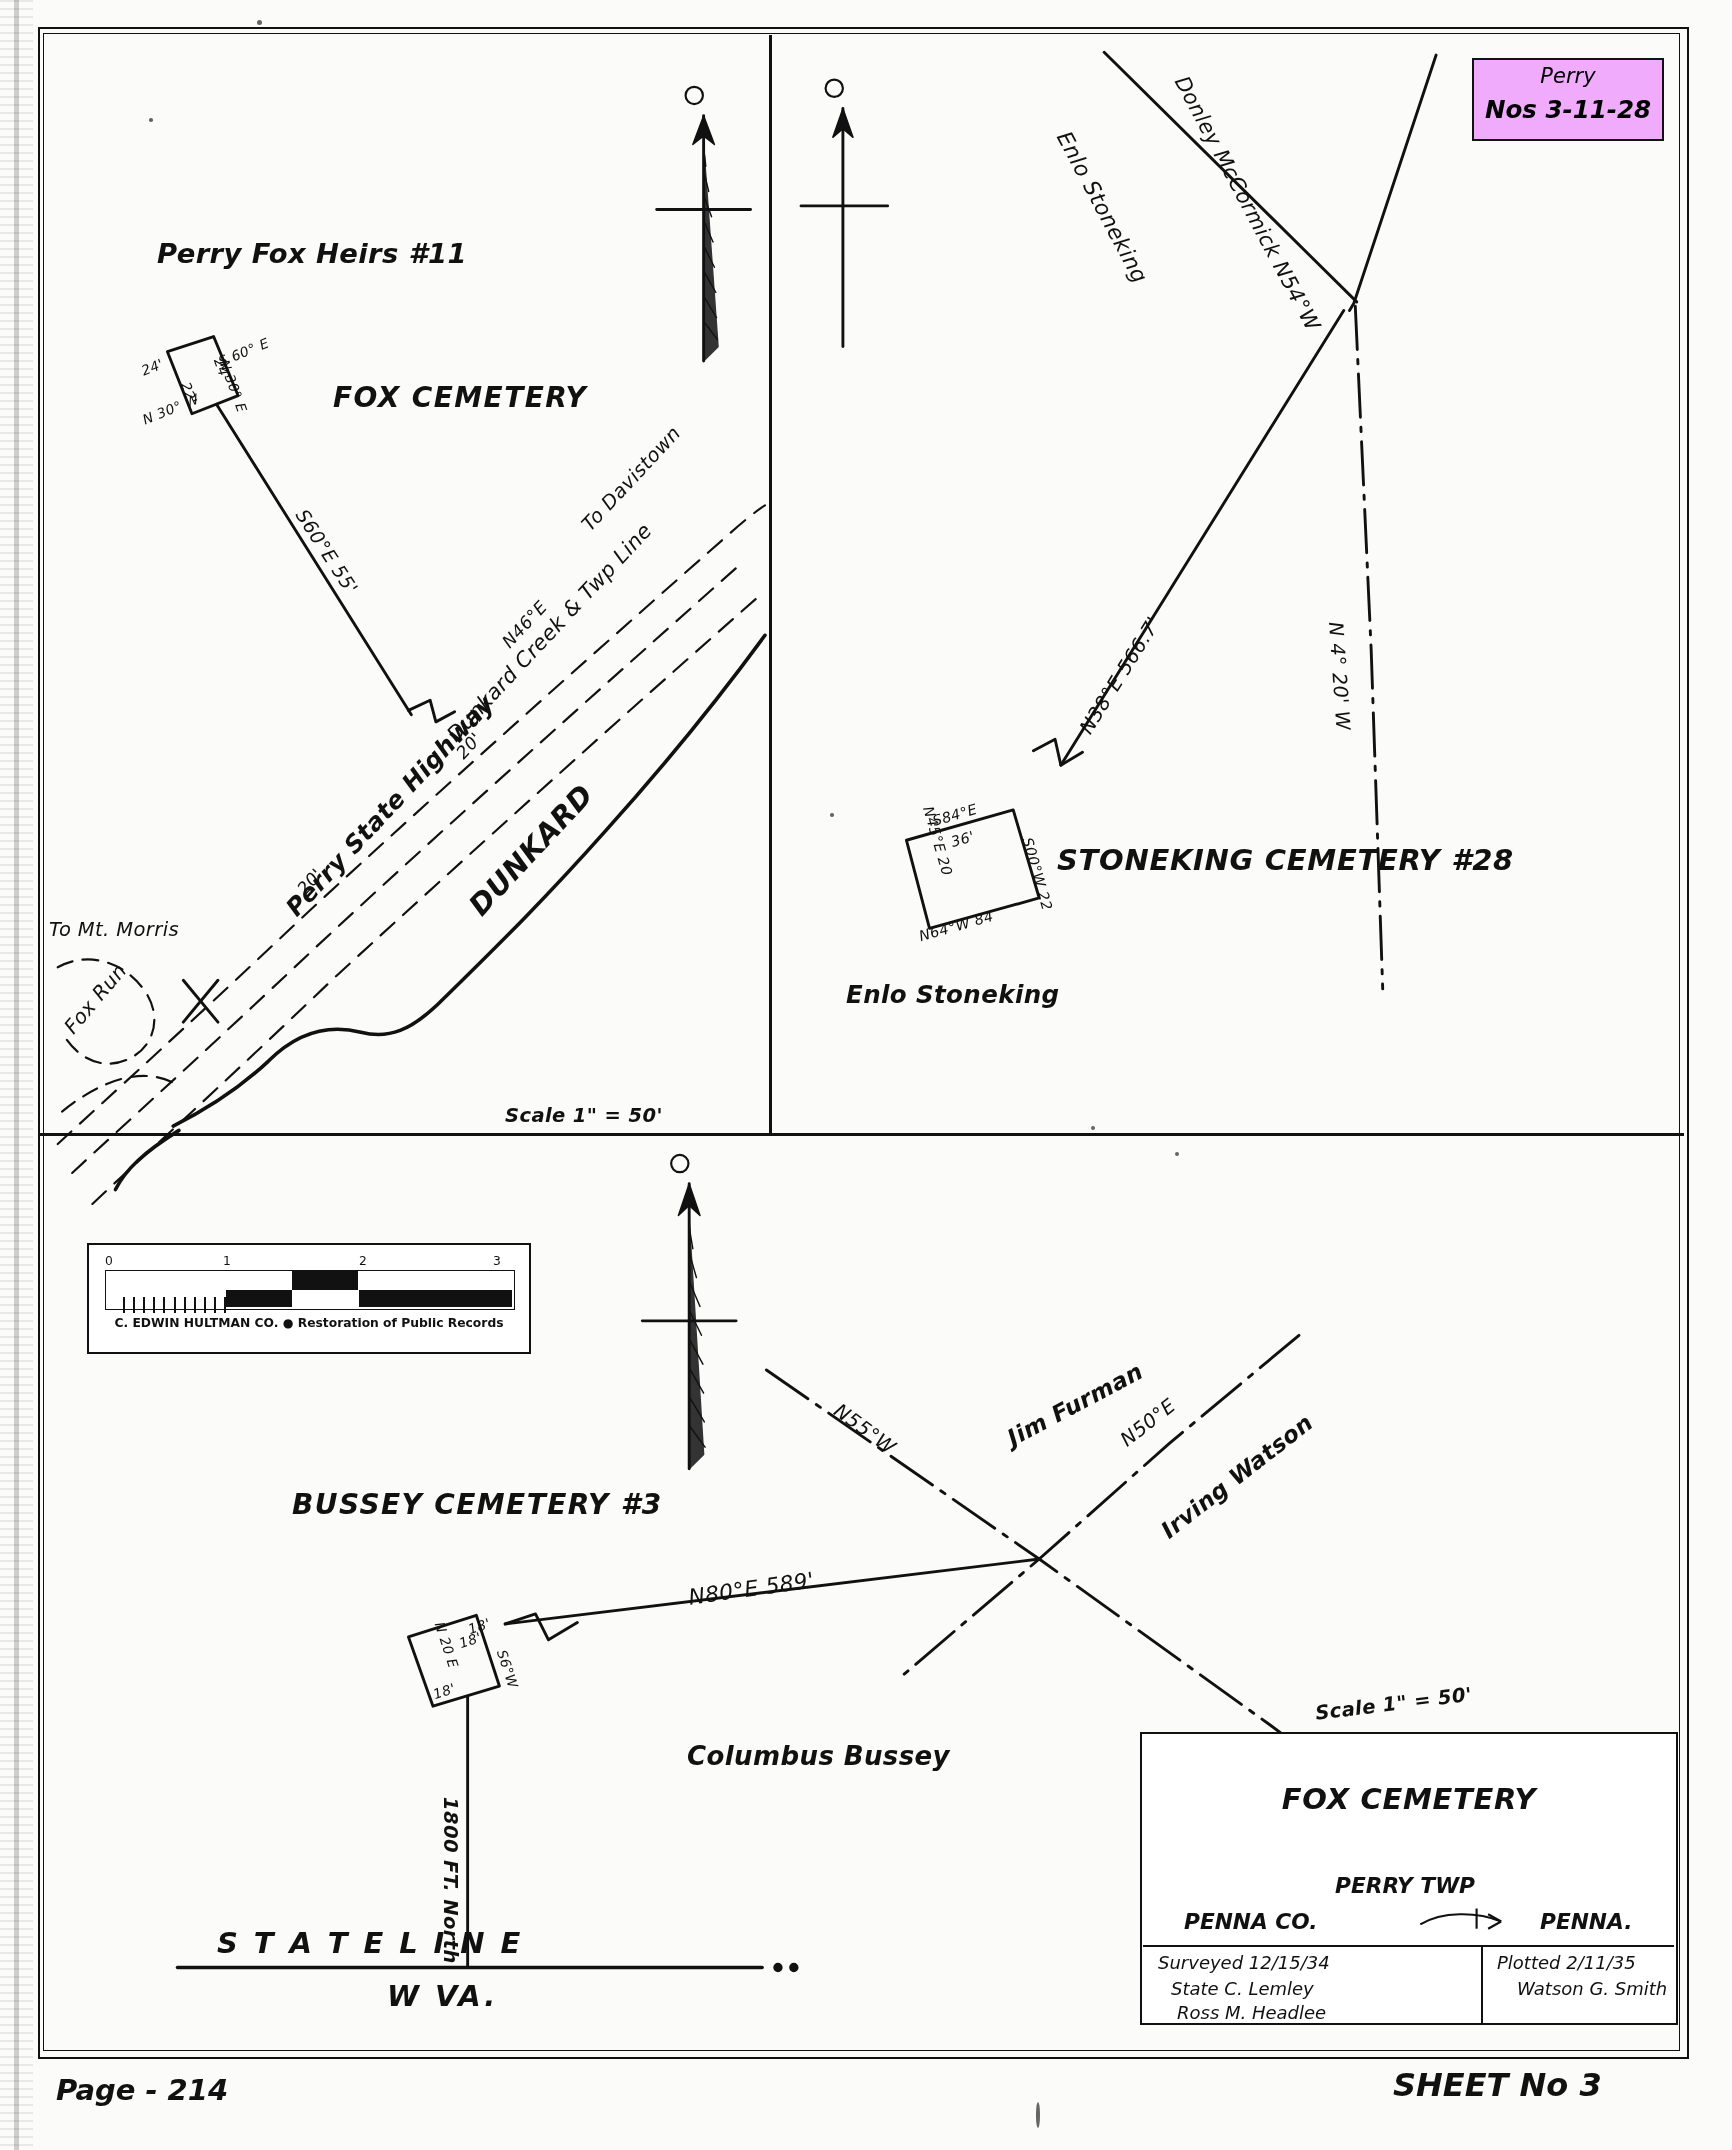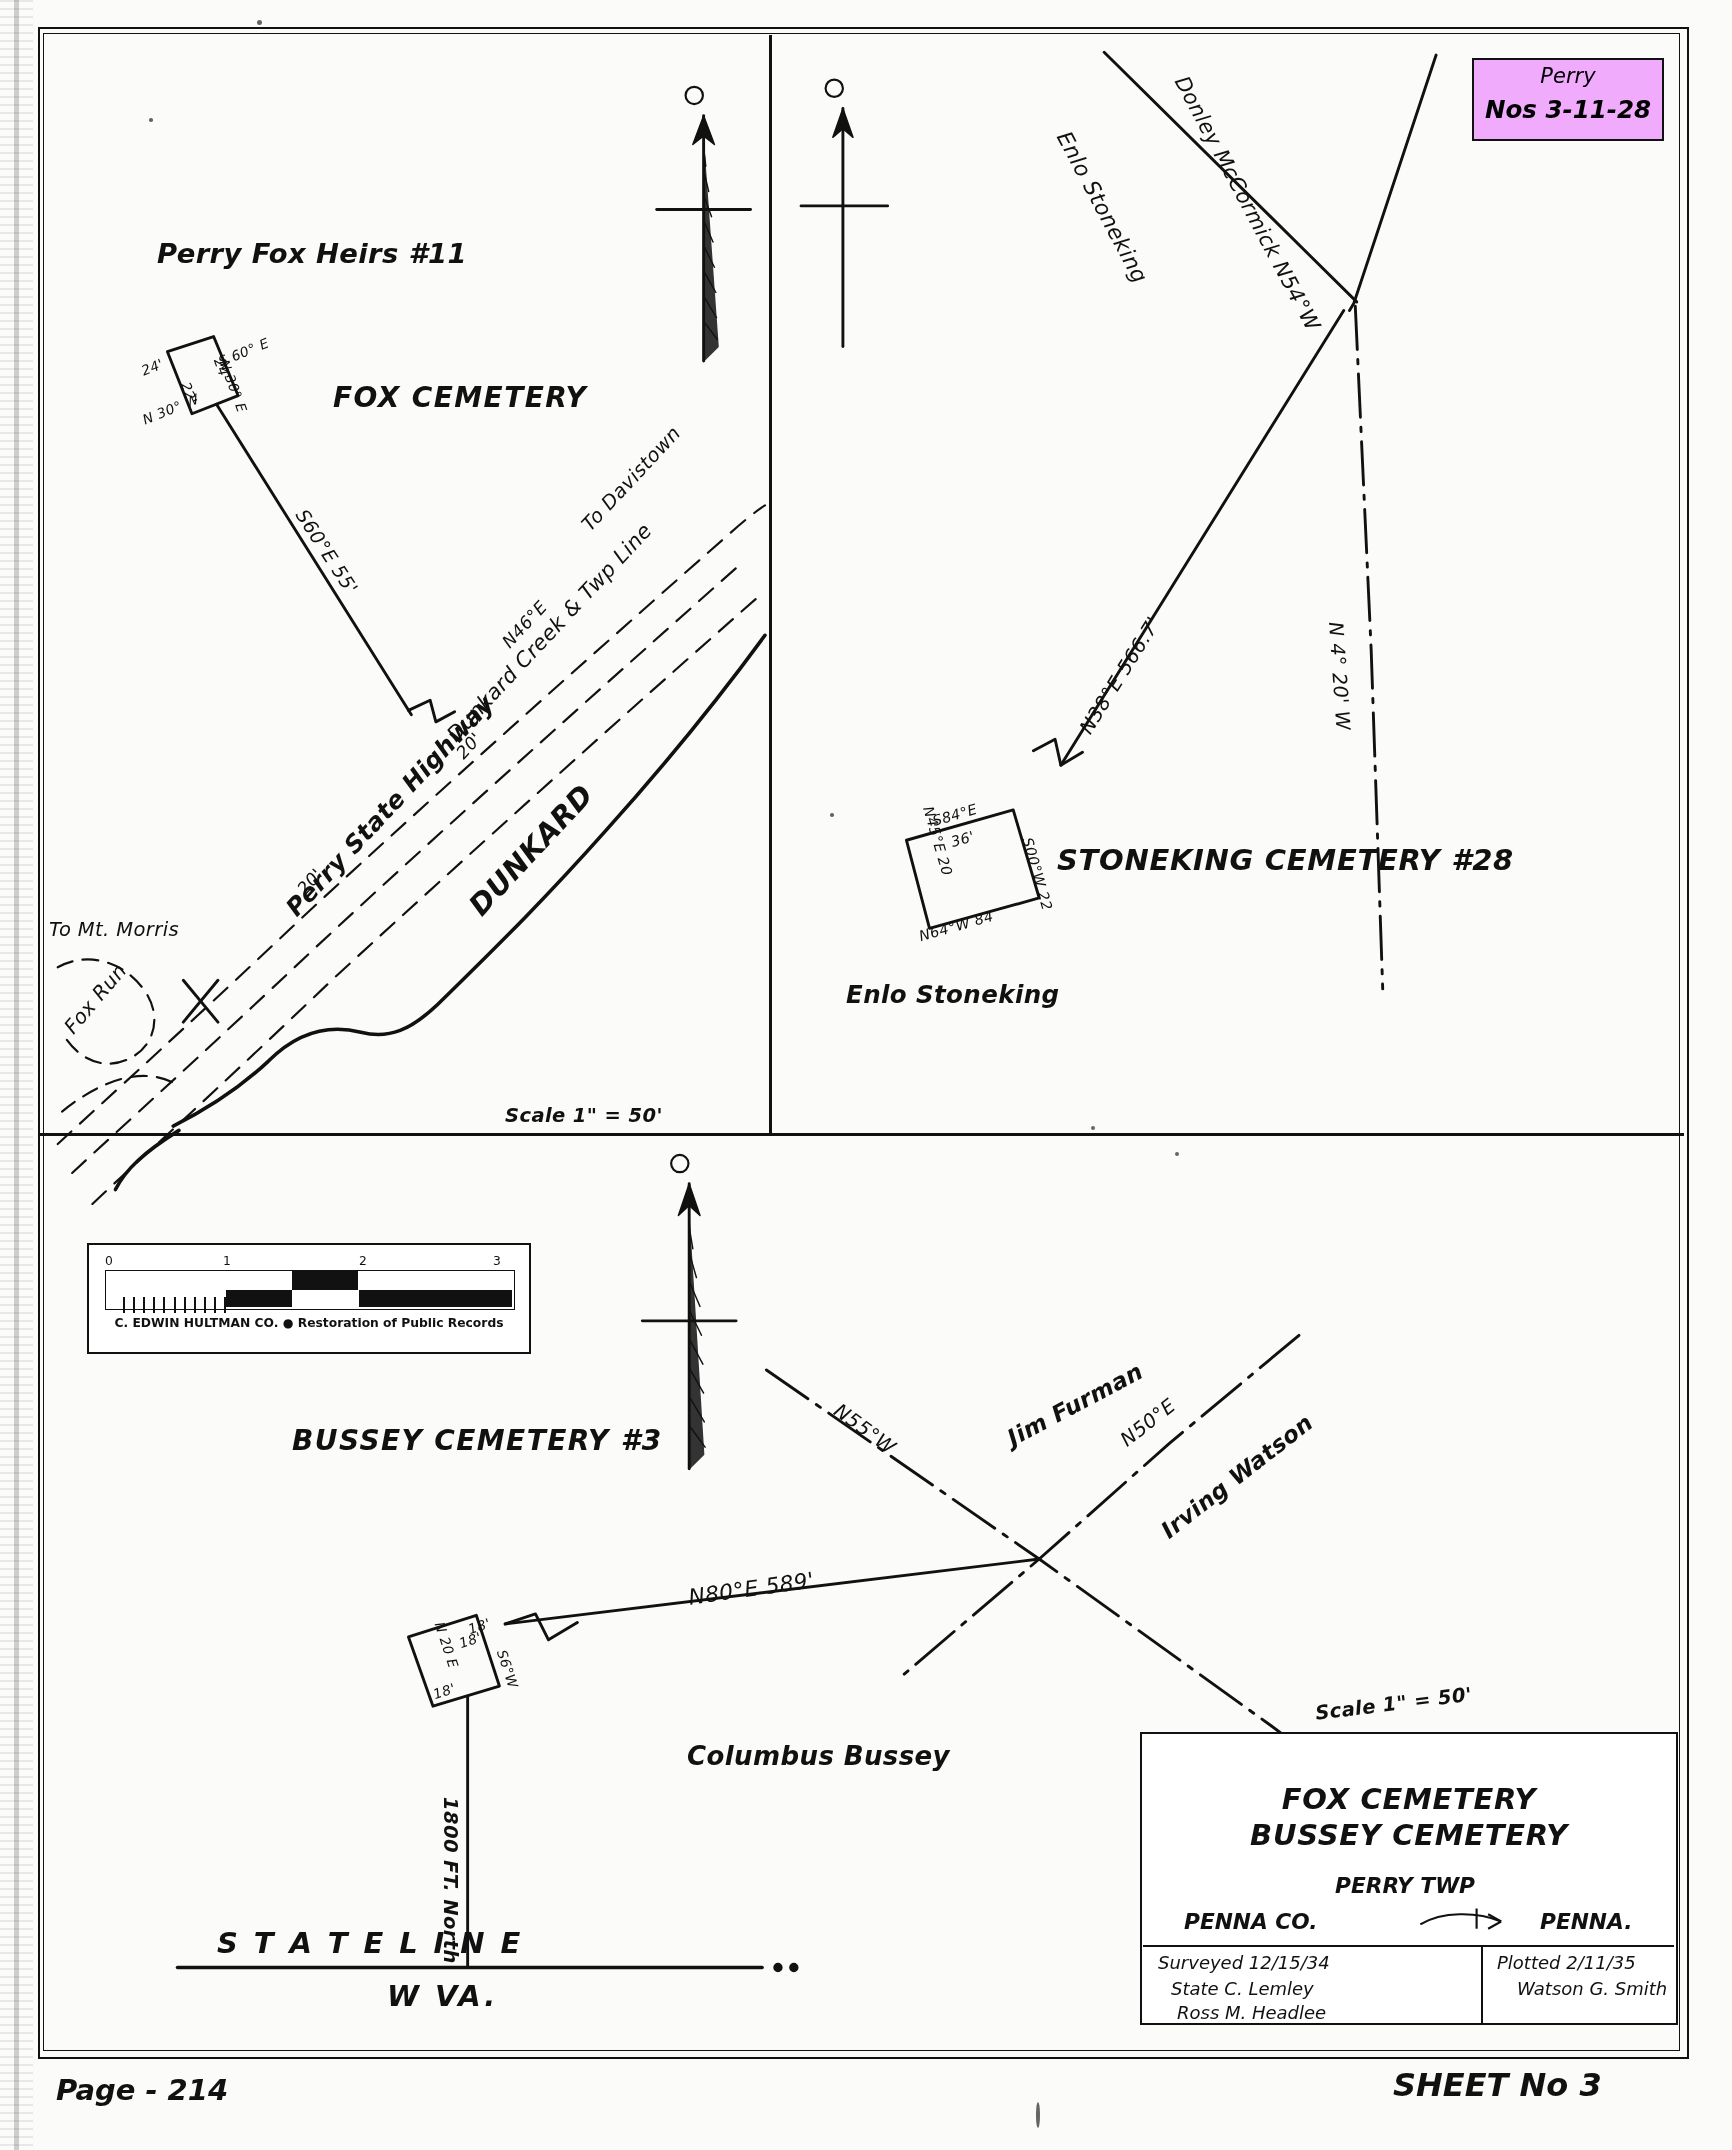--- a/index.html
+++ b/index.html
@@ -437,21 +437,21 @@
   <div class="blockcap" style="left:1057px; top:843px; font-size:29px; letter-spacing:0.7px;">STONEKING CEMETERY  #28</div>
 
   <div class="hand hand-b" style="left:846px; top:980px; font-size:24.5px;">Enlo Stoneking</div>
 
   <div class="hand" style="left:932px; top:807px; font-size:14.4px; transform:rotate(-16deg);">S84°E</div>
   <div class="hand" style="left:951px; top:831px; font-size:14.4px; transform:rotate(-16deg);">36'</div>
   <div class="hand" style="left:918px; top:918px; font-size:14.4px; transform:rotate(-16deg);">N64°W 84</div>
   <div class="hand" style="left:1000px; top:866px; font-size:14.4px; transform:rotate(74deg);">S00°W 22</div>
   <div class="hand" style="left:902px; top:833px; font-size:14.4px; transform:rotate(74deg);">N45°E 20</div>
 
-  <div class="blockcap" style="left:292px; top:1424px; font-size:28px; letter-spacing:1.4px;">BUSSEY  CEMETERY  #3</div>
+  <div class="blockcap" style="left:292px; top:1488px; font-size:28px; letter-spacing:1.4px;">BUSSEY  CEMETERY  #3</div>
 
   <div class="hand" style="left:843px; top:1399px; font-size:19.5px;
        transform:rotate(36deg); transform-origin:left top;">N55°W</div>
 
   <div class="hand hand-b" style="left:1003px; top:1428px; font-size:23px;
        transform:rotate(-28deg); transform-origin:left top;">Jim Furman</div>
 
   <div class="hand" style="left:1116px; top:1433px; font-size:19.5px;
        transform:rotate(-38deg); transform-origin:left top;">N50°E</div>
 
@@ -501,21 +501,20 @@
     </div>
     <div class="sb-num" style="left:16px; top:8.7px;">0</div>
     <div class="sb-num" style="left:134px; top:8.7px;">1</div>
     <div class="sb-num" style="left:270px; top:8.7px;">2</div>
     <div class="sb-num" style="left:404px; top:8.7px;">3</div>
     <div class="sb-caption">C. EDWIN HULTMAN CO.  ●  Restoration of Public Records</div>
   </div>
 
   <div class="legend-box">
     <div class="ttl" style="top:48px;">FOX CEMETERY</div>
-    <div class="ttl" style="top:84px;">BUSSEY CEMETERY</div>
 
     <div class="sub" style="left:193px; top:139px;">PERRY TWP</div>
     <div class="sub" style="left:42px; top:175px;">PENNA CO.</div>
     <div class="sub" style="left:398px; top:175px;">PENNA.</div>
 
     <svg width="101" height="29" style="position:absolute; left:274px; top:173px;" viewBox="0 0 140 40">
       <path d="M6,24 C36,6 84,6 118,20" stroke="#111" stroke-width="3" fill="none"></path>
       <path d="M118,20 L100,10 M118,20 L100,30" stroke="#111" stroke-width="3" fill="none"></path>
       <path d="M84,2 L84,30" stroke="#111" stroke-width="3" fill="none"></path>
     </svg>

